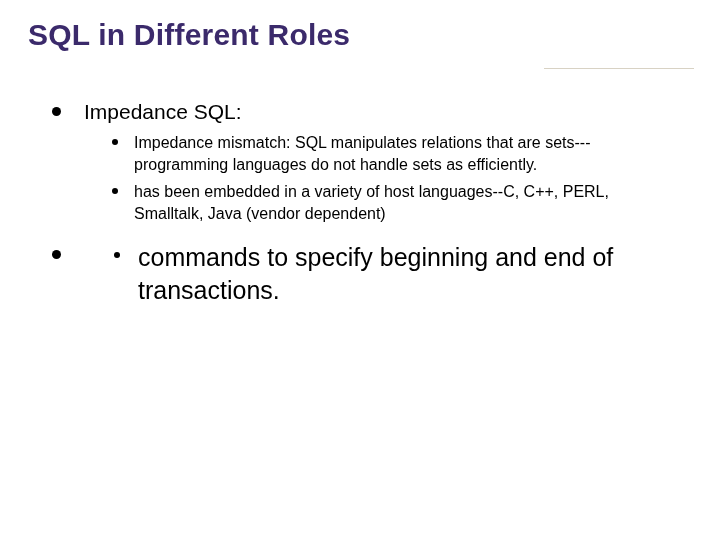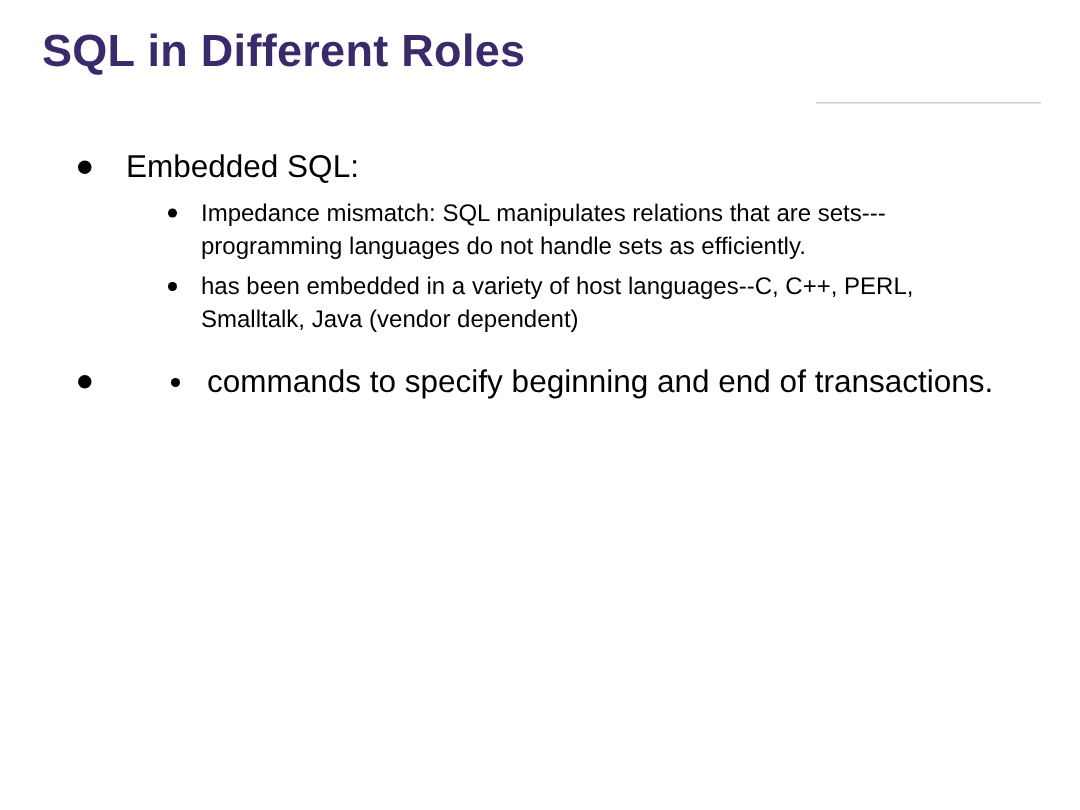--- a/index.html
+++ b/index.html
@@ -81,21 +81,21 @@
     border-radius: 50%;
   }
 
   ul.lvl2b {
     list-style: none;
     margin: 2px 0 0 0;
     padding: 0 0 0 30px;
   }
   ul.lvl2b > li {
     position: relative;
-    font-size: 21px;
+    font-size: 25px;
     line-height: 1.35;
     margin: 0 0 4px 0;
     padding-left: 24px;
   }
   ul.lvl2b > li::before {
     content: "";
     position: absolute;
     left: 0;
     top: 11px;
     width: 6px;
@@ -107,21 +107,21 @@
 </head>
 <body>
 
 <div class="slide">
   <h1 class="title">SQL in Different Roles</h1>
   <div class="title-rule"></div>
 
   <ul class="lvl1">
 
     <li>
-      <span>Embedded SQL:</span>
+      <span>Impedance SQL:</span>
       <ul class="lvl2">
         <li>
           <span>Impedance mismatch: SQL manipulates relations that are sets--- programming languages do not handle sets as efficiently.</span>
         </li>
         <li>
           <span>has been  embedded in a variety of  host languages--C, C++, PERL, Smalltalk, Java  (vendor dependent)</span>
         </li>
       </ul>
     </li>
 

